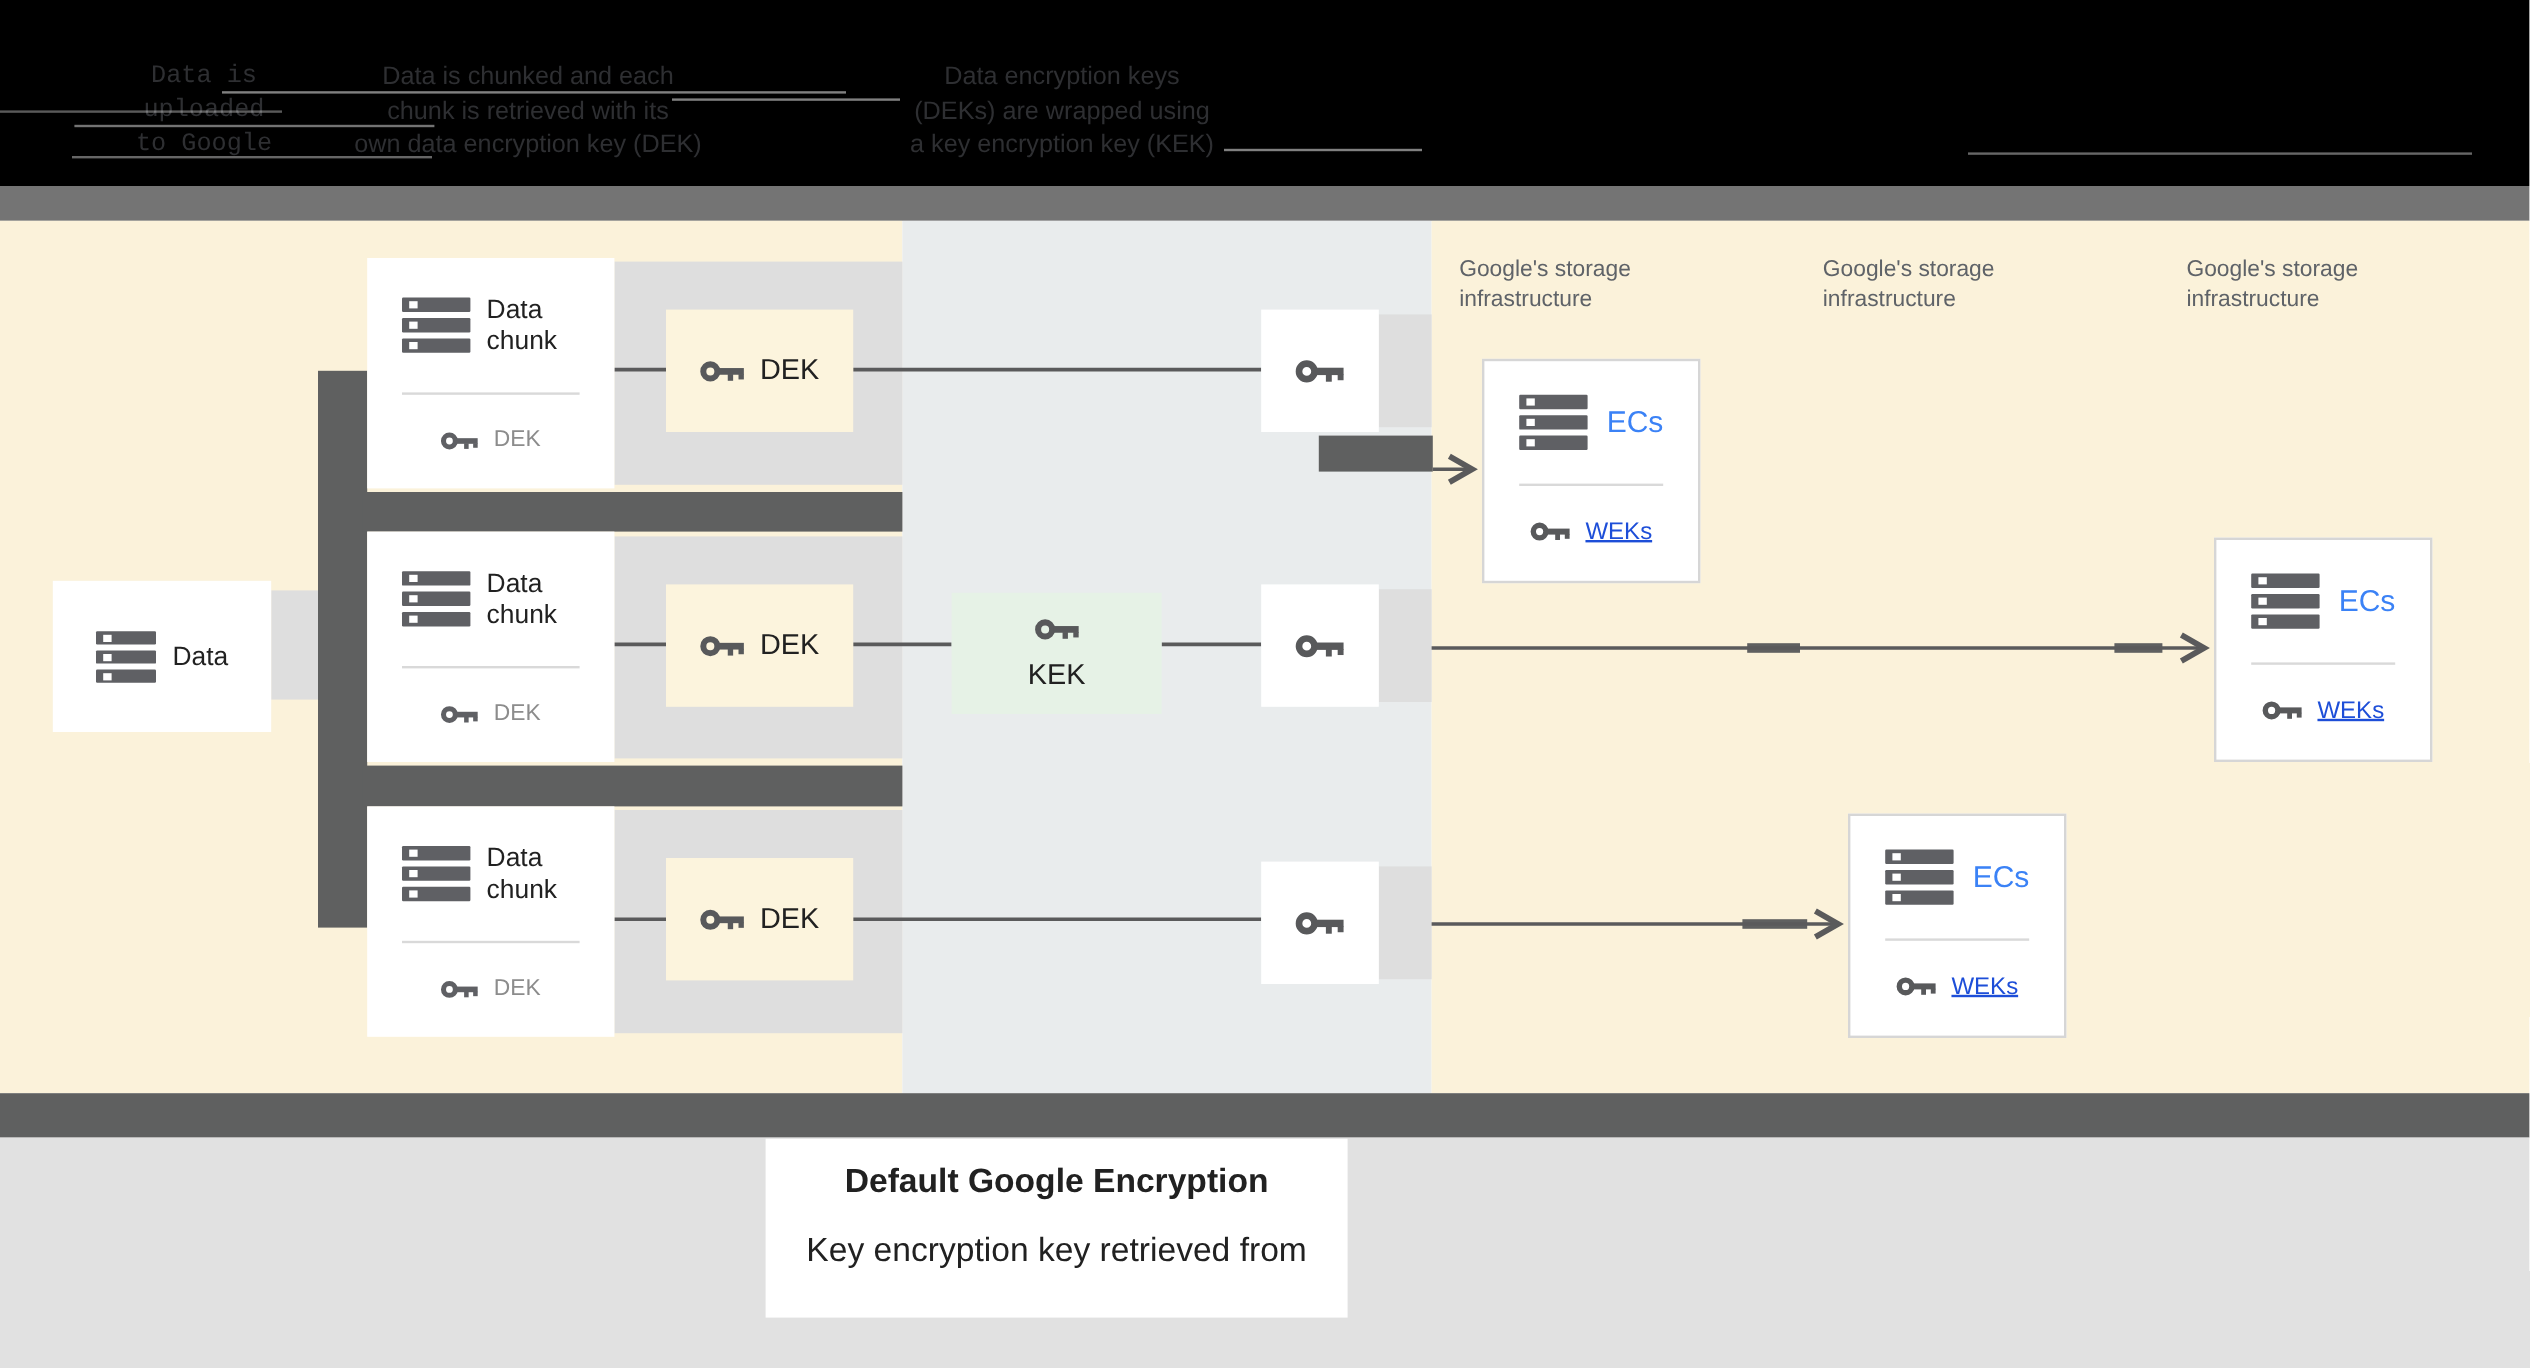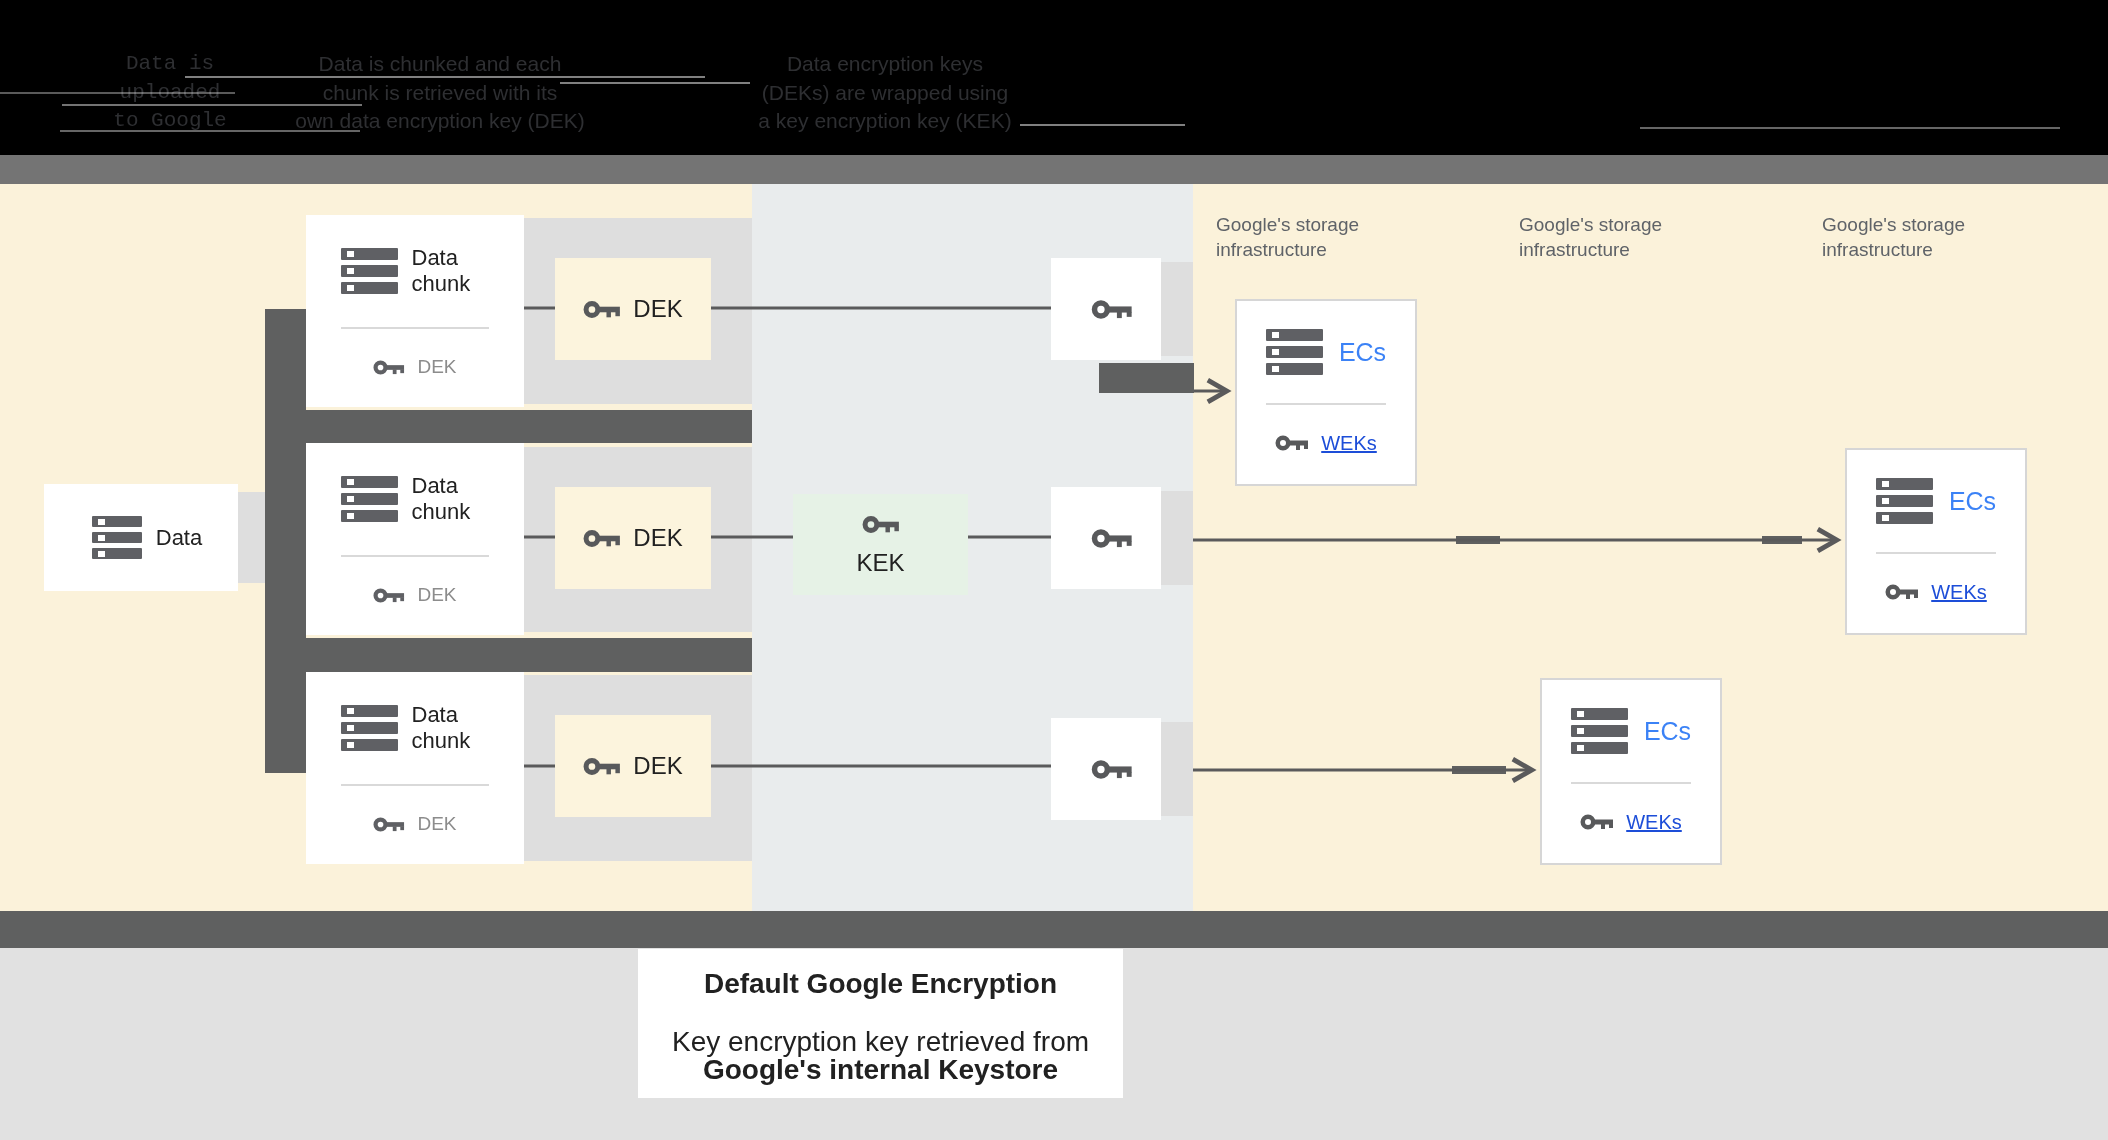--- a/index.html
+++ b/index.html
@@ -11,21 +11,21 @@
   .caption{color:#2e2f32;font-size:21px;line-height:28.5px;text-align:center;}
   .streak{height:2px;background:rgba(255,255,255,0.5);}
   
   .graybar{left:0;top:155px;width:2108px;height:29px;background:#747474;}
   .bottombar{left:0;top:911px;width:2108px;height:37px;background:#5f6060;}
   
   .bg-cream{background:#fbf2da;}
   .bg-bluegray{background:#e9eced;}
   .band{background:#dedede;}
   .darkbar{background:#5f6060;}
-  .whitebox{background:#fff;padding-left:12px;}
+  .whitebox{background:#fff;}
   .bordered{border:2px solid #d6d6d6;box-sizing:border-box;}
   .kekbox{background:#e6f2e6;}
   .dekbox{background:#fcf4dd;}
   
   .server-icon{display:flex;flex-direction:column;gap:5px;flex:0 0 auto;}
   .server-icon .srow{position:relative;width:57px;height:12px;background:#5f6064;border-radius:1px;}
   .server-icon .srow::before{content:"";position:absolute;left:6px;top:3px;width:7px;height:6px;background:#fff;}
   .server-icon.small .srow{width:50px;height:11px;}
   
   .keysvg{flex:0 0 auto;display:block;}
@@ -119,21 +119,21 @@
       <line x1="1194" y1="391" x2="1224" y2="391" marker-end="url(#arrowhead)"></line>
       <line x1="1193" y1="540" x2="1834" y2="540" marker-end="url(#arrowhead)"></line>
       <line x1="1193" y1="770" x2="1529" y2="770" marker-end="url(#arrowhead)"></line>
     </g>
   </svg>
 
   <div class="abs storage-label" style="left:1216px;top:212px;">Google's storage infrastructure</div>
   <div class="abs storage-label" style="left:1519px;top:212px;">Google's storage infrastructure</div>
   <div class="abs storage-label" style="left:1822px;top:212px;">Google's storage infrastructure</div>
 
-  <div class="abs whitebox hcenter" style="left:44px;top:484px;width:182px;height:107px;gap:14px;">
+  <div class="abs whitebox hcenter" style="left:44px;top:484px;width:182px;height:126px;gap:14px;">
     <div class="server-icon small">
         <div class="srow"></div>
         <div class="srow"></div>
         <div class="srow"></div>
       </div>
     <span class="title-black">Data</span>
   </div>
 
   <div class="abs whitebox" style="left:306px;top:215px;width:206px;height:192px;">
     <div class="chunk-top hcenter">
@@ -344,16 +344,15 @@
         </svg>
       <span class="weks-label">WEKs</span>
     </div>
   </div>
 
   <div class="abs bottombar"></div>
   <div class="abs footer-bg"></div>
   <div class="abs footer-box">
     <div class="footer-text bold" style="top:19px;">Default Google Encryption</div>
     <div class="footer-text" style="top:77px;">Key encryption key retrieved from</div>
-    <div class="footer-text bold" style="top:105px;">Google's internal Keystore</div>
   </div>
 
 </div>
 
 </body></html>

